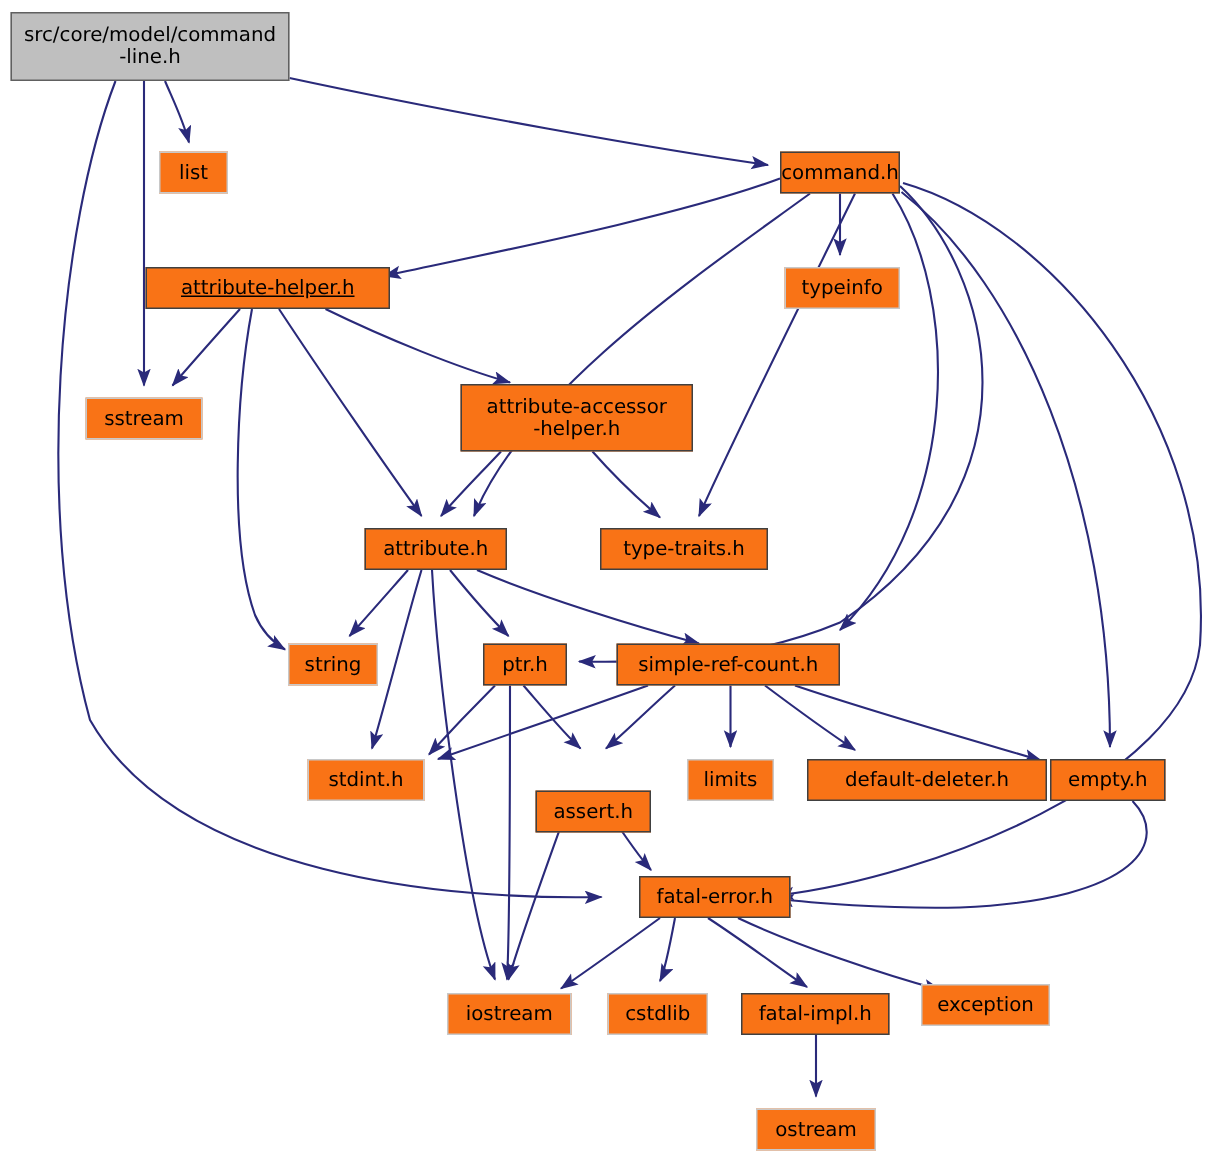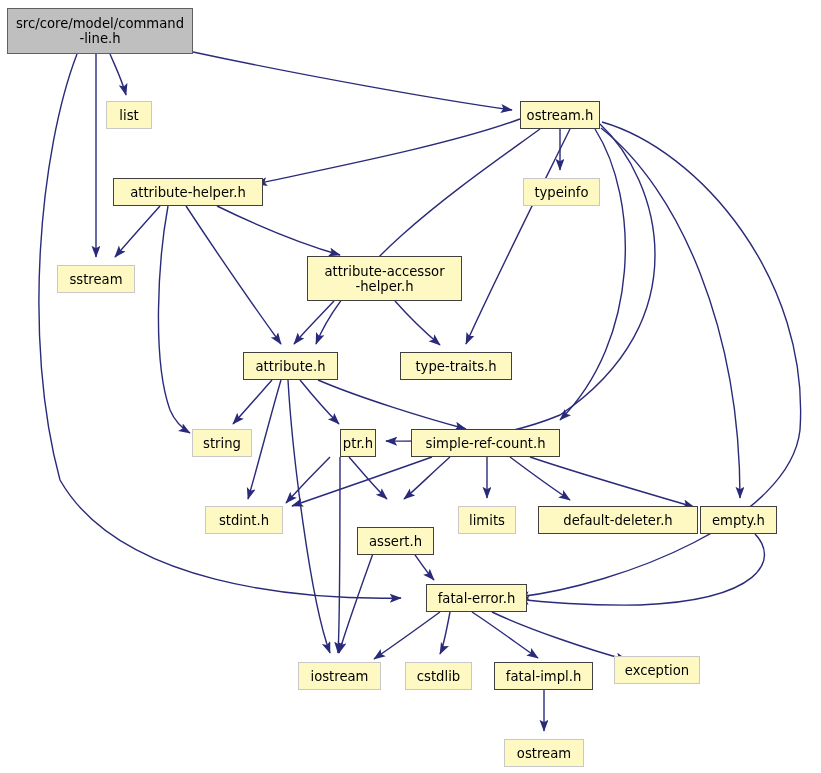--- a/index.html
+++ b/index.html
@@ -14,21 +14,21 @@
   #edges{position:absolute;left:0;top:0;width:821px;height:773px;}
   .node{
     position:absolute;
     box-sizing:border-box;
     display:flex;align-items:center;justify-content:center;
     text-align:center;
     color:#000000;
     font-size:13.2px;
     line-height:15px;
     white-space:pre-line;
-    background:#fef9c3;
+    background:#f97316;
     z-index:5;
   }
   .node.sys{border:1px solid #c8c8c8;}
   .node.hdr{border:1.6px solid #404040;}
   .node.root{border:1.6px solid #606060;background:#bfbfbf;}
   .node span{display:block;padding:0 5px;}
 </style>
 </head>
 <body>
 
@@ -78,30 +78,30 @@
         <path d="M450,612 C447,628 443,648 440,654" marker-end="url(#ah)"></path>
         <path d="M472,612 C498,629 523,648 538,658" marker-end="url(#ah)"></path>
         <path d="M492,612 C530,630 590,650 627,660" marker-end="url(#ah)"></path>
         <path d="M544,690 C544,706 544,722 544,731" marker-end="url(#ah)"></path>
       </g>
   </svg>
   <div id="nodes">
       <div class="node root" style="left: 7px; top: 8px; width: 186px; height: 46px;"><span>src/core/model/command
 -line.h</span></div>
       <div class="node sys" style="left: 106px; top: 101px; width: 46px; height: 28px;"><span>list</span></div>
-      <div class="node hdr" style="left: 520px; top: 101px; width: 80px; height: 28px;"><span>ostream.h</span></div>
-      <div class="node hdr" style="left: 113px; top: 178px; width: 150px; height: 28px;"><span>attribute-helper.h</span></div>
+      <div class="node hdr" style="left: 520px; top: 101px; width: 80px; height: 28px;"><span>command.h</span></div>
+      <div class="node hdr" style="left: 97px; top: 178px; width: 163px; height: 28px; text-decoration: underline;"><span>attribute-helper.h</span></div>
       <div class="node sys" style="left: 523px; top: 178px; width: 77px; height: 28px;"><span>typeinfo</span></div>
       <div class="node sys" style="left: 57px; top: 265px; width: 78px; height: 28px;"><span>sstream</span></div>
       <div class="node hdr" style="left: 307px; top: 256px; width: 155px; height: 45px;"><span>attribute-accessor
 -helper.h</span></div>
       <div class="node hdr" style="left: 243px; top: 352px; width: 95px; height: 28px;"><span>attribute.h</span></div>
       <div class="node hdr" style="left: 400px; top: 352px; width: 112px; height: 28px;"><span>type-traits.h</span></div>
       <div class="node sys" style="left: 192px; top: 429px; width: 60px; height: 28px;"><span>string</span></div>
-      <div class="node hdr" style="left: 322px; top: 429px; width: 36px; height: 28px; margin-left: 18px;"><span>ptr.h</span></div>
+      <div class="node hdr" style="left: 322px; top: 429px; width: 56px; height: 28px;"><span>ptr.h</span></div>
       <div class="node hdr" style="left: 411px; top: 429px; width: 149px; height: 28px;"><span>simple-ref-count.h</span></div>
       <div class="node sys" style="left: 205px; top: 506px; width: 78px; height: 28px;"><span>stdint.h</span></div>
       <div class="node hdr" style="left: 357px; top: 506px; width: 77px; height: 28px; margin-top: 21px;"><span>assert.h</span></div>
       <div class="node sys" style="left: 458px; top: 506px; width: 58px; height: 28px;"><span>limits</span></div>
       <div class="node hdr" style="left: 538px; top: 506px; width: 160px; height: 28px;"><span>default-deleter.h</span></div>
       <div class="node hdr" style="left: 700px; top: 506px; width: 77px; height: 28px;"><span>empty.h</span></div>
       <div class="node hdr" style="left: 426px; top: 584px; width: 101px; height: 28px;"><span>fatal-error.h</span></div>
       <div class="node sys" style="left: 298px; top: 662px; width: 83px; height: 28px;"><span>iostream</span></div>
       <div class="node sys" style="left: 405px; top: 662px; width: 67px; height: 28px;"><span>cstdlib</span></div>
       <div class="node hdr" style="left: 494px; top: 662px; width: 99px; height: 28px;"><span>fatal-impl.h</span></div>

